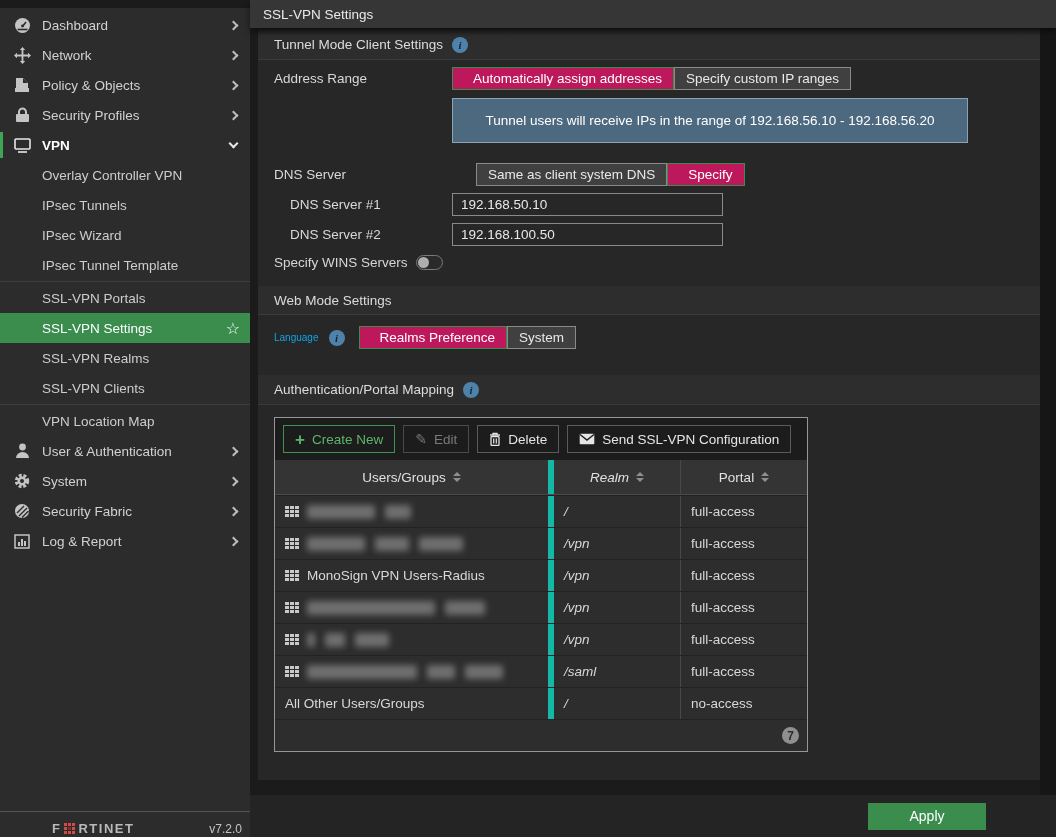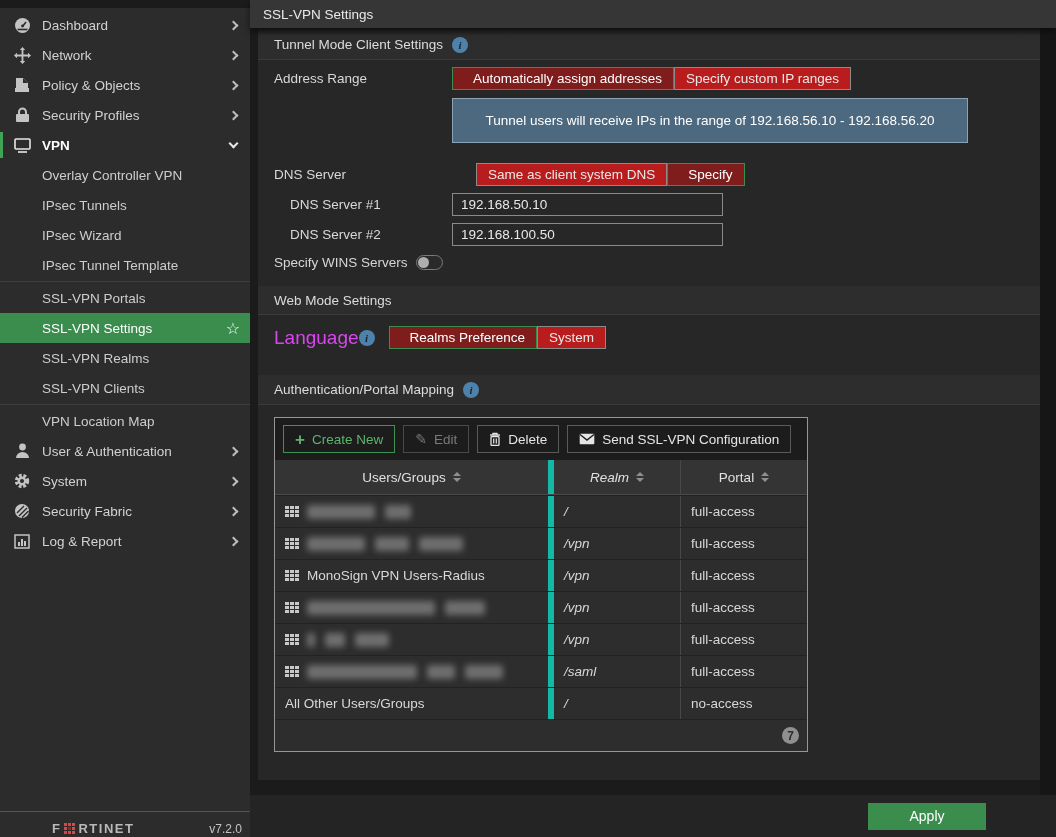--- a/index.html
+++ b/index.html
@@ -52,32 +52,32 @@
   
   .section-hdr { display:flex; align-items:flex-start; gap:9px; padding:7px 16px 6px 16px;
     font-size:13.5px; color:#dcdcdc; background:#2d2d2d; border-bottom:1px solid #3a3a3a; }
   .info-i { width:16px; height:16px; border-radius:50%; background:#4e82ab; color:#18242e;
     font:bold italic 11px "Liberation Serif", serif; display:inline-flex; align-items:center;
     justify-content:center; flex:0 0 16px; cursor:pointer; }
   .frow { display:flex; align-items:center; padding:7px 0 0 16px; }
   .flabel { width:178px; font-size:13.5px; color:#d8d8d8; flex:0 0 178px; }
   .flabel.indent { padding-left:16px; }
   .seg { display:flex; }
-  .seg-btn { font-size:13.5px; font-family:inherit; padding:3px 11px; background:#b91c1c;
+  .seg-btn { font-size:13.5px; font-family:inherit; padding:3px 11px; background:#404040;
     border:1px solid #8a8a8a; color:#e8e8e8; cursor:pointer; white-space:nowrap; }
-  .seg-btn.on { background:#7f1d1d; border-color:#3a8d4d; color:#fff;padding-left:20px; }
+  .seg-btn.on { background:#be185d; border-color:#3a8d4d; color:#fff;padding-left:20px; }
   .infobox { margin:8px 0 6px 194px; width:516px; background:#4d6980; border:1px solid #8ba3b4;
     padding:14px 12px; font-size:13.5px; color:#fff;text-align:center; }
   .tinput { width:271px; height:23px; background:#272727; border:1px solid #8a8a8a; color:#e8e8e8;
     font-size:13.5px; font-family:inherit; padding:0 8px; }
   .toggle { width:27px; height:15px; border-radius:8px; background:#2a2a2a; border:1px solid #7a7a7a;
     position:relative; margin-left:8px; cursor:pointer; }
   .toggle .knob { position:absolute; left:1px; top:1px; width:11px; height:11px; border-radius:50%;
     background:#aeaeae; }
-  .lang-row .flabel2 { font-size:19px; color:#d946ef; }
+  .lang-row .flabel2 { font-size:10px; color:#0ea5e9; margin-right:10px; }
 
   
   .tbl-wrap { margin:12px 0 0 16px; width:534px; border:1px solid #969696; background:#1c1c1c; }
   .toolbar { display:flex; gap:8px; padding:7px 8px; background:#1c1c1c; }
   .tb-btn { display:inline-flex; align-items:center; gap:7px; height:28px; padding:0 11px;
     background:transparent; border:1px solid #5a5a5a; color:#e5e5e5; font-size:13.5px;
     font-family:inherit; cursor:pointer; white-space:nowrap; }
   .tb-btn.create { border-color:#3f9150; color:#5cb46c; }
   .tb-btn.create .plus { font-size:17px; font-weight:bold; line-height:1; }
   .tb-btn.disabled { color:#7a7a7a; border-color:#4a4a4a; }

